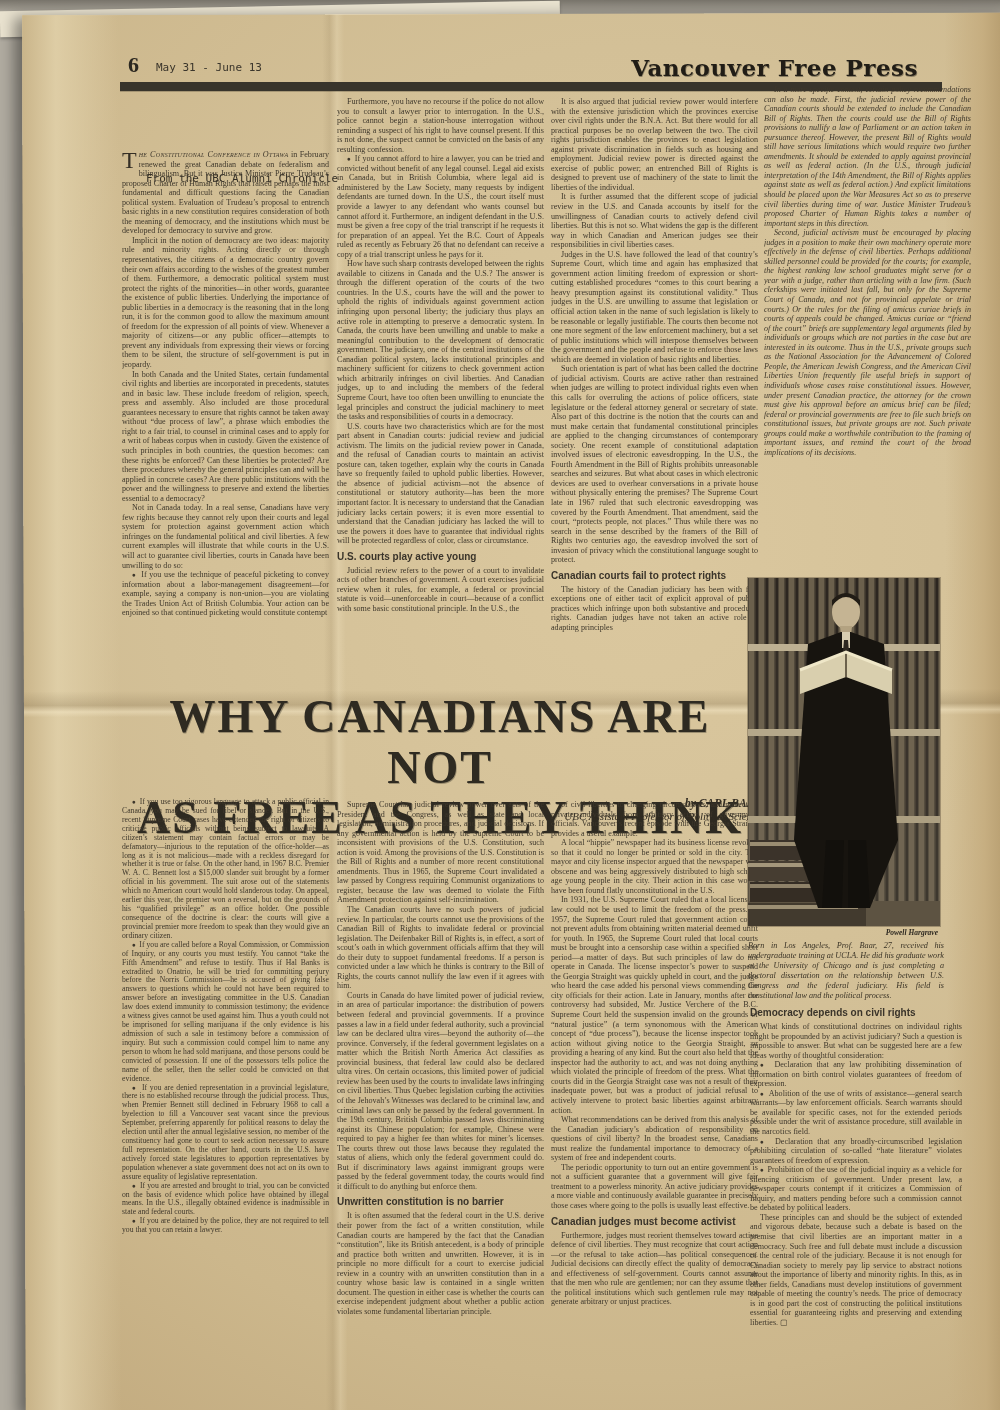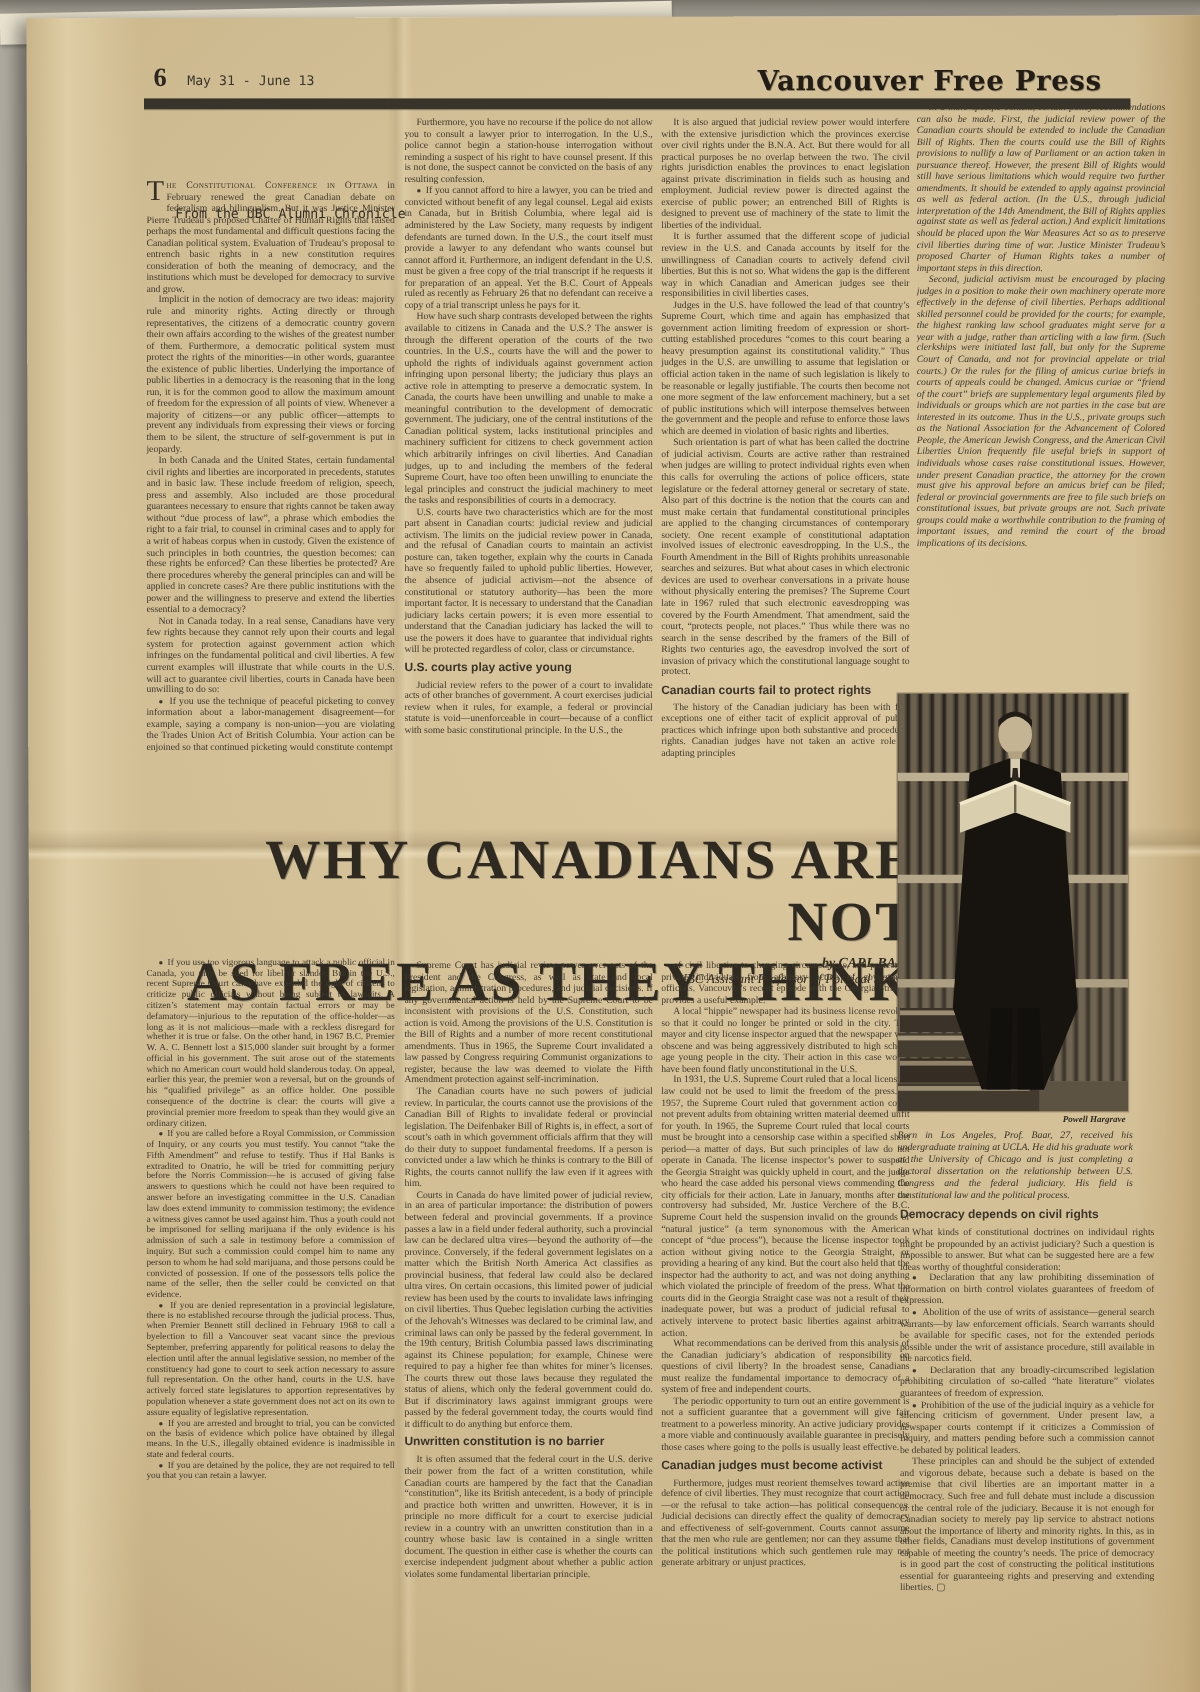--- a/index.html
+++ b/index.html
@@ -28,25 +28,25 @@
   .kicker{position:absolute;left:146px;top:132px;font:11px/1.2 "DejaVu Sans Mono",monospace;color:#332e25;margin-top:40px;}
 
   .body-col{position:absolute;width:207px;font-size:8.1px;line-height:1.18;text-align:justify;
             color:#3e372b;overflow:hidden;}
   .body-col.dense{font-size:7.7px;line-height:1.16;}
   .blk-p,.blk-b,.blk-lead{margin:0;text-indent:10px;}
   .blk-lead{text-indent:0;}
   .blk-b::before{content:"\25CF\00A0\00A0";font-size:6.5px;}
   .blk-h{font:bold 10px/1.6 "Liberation Sans",sans-serif;color:#3a342a;margin:3px 0 1px;text-indent:0;text-align:left;}
   .dropcap{float:left;font-size:24px;line-height:19px;padding:1px 2px 0 0;color:#352f25;}
-  .caps{font-variant:small-caps;letter-spacing:.3px;}
+  .caps{font-variant:small-caps;letter-spacing:.3px;font-style:italic;}
 
   .headline{position:absolute;left:118px;top:692px;width:644px;text-align:center;color:#2e2a21;}
   .headline .l1,.headline .l2{font:bold 46px/1.1 "Liberation Serif",serif;letter-spacing:2px;
-      text-shadow:.8px .8px 0 rgba(46,42,33,.35);text-align:right;}
+      text-shadow:.8px .8px 0 rgba(46,42,33,.35);}
   .byline-wrap{position:absolute;left:430px;top:796px;width:332px;text-align:right;color:#322c22;}
   .byline{font:bold italic 11.5px/1.25 "Liberation Serif",serif;}
   .byline-title{font:italic 11px/1.2 "Liberation Serif",serif;}
 
   .photo-frame{position:absolute;left:748px;top:578px;width:192px;height:348px;background:#79705f;
                box-shadow:0 0 0 1px rgba(60,50,35,.35);}
   .photo-credit{position:absolute;left:748px;top:929px;width:190px;text-align:right;
                 font:bold italic 7.5px/1 "Liberation Serif",serif;color:#2d2820;}
   .photo-caption{position:absolute;left:748px;top:941px;width:196px;
                  font:italic 8.2px/1.22 "Liberation Serif",serif;color:#3a3326;text-align:justify;}

